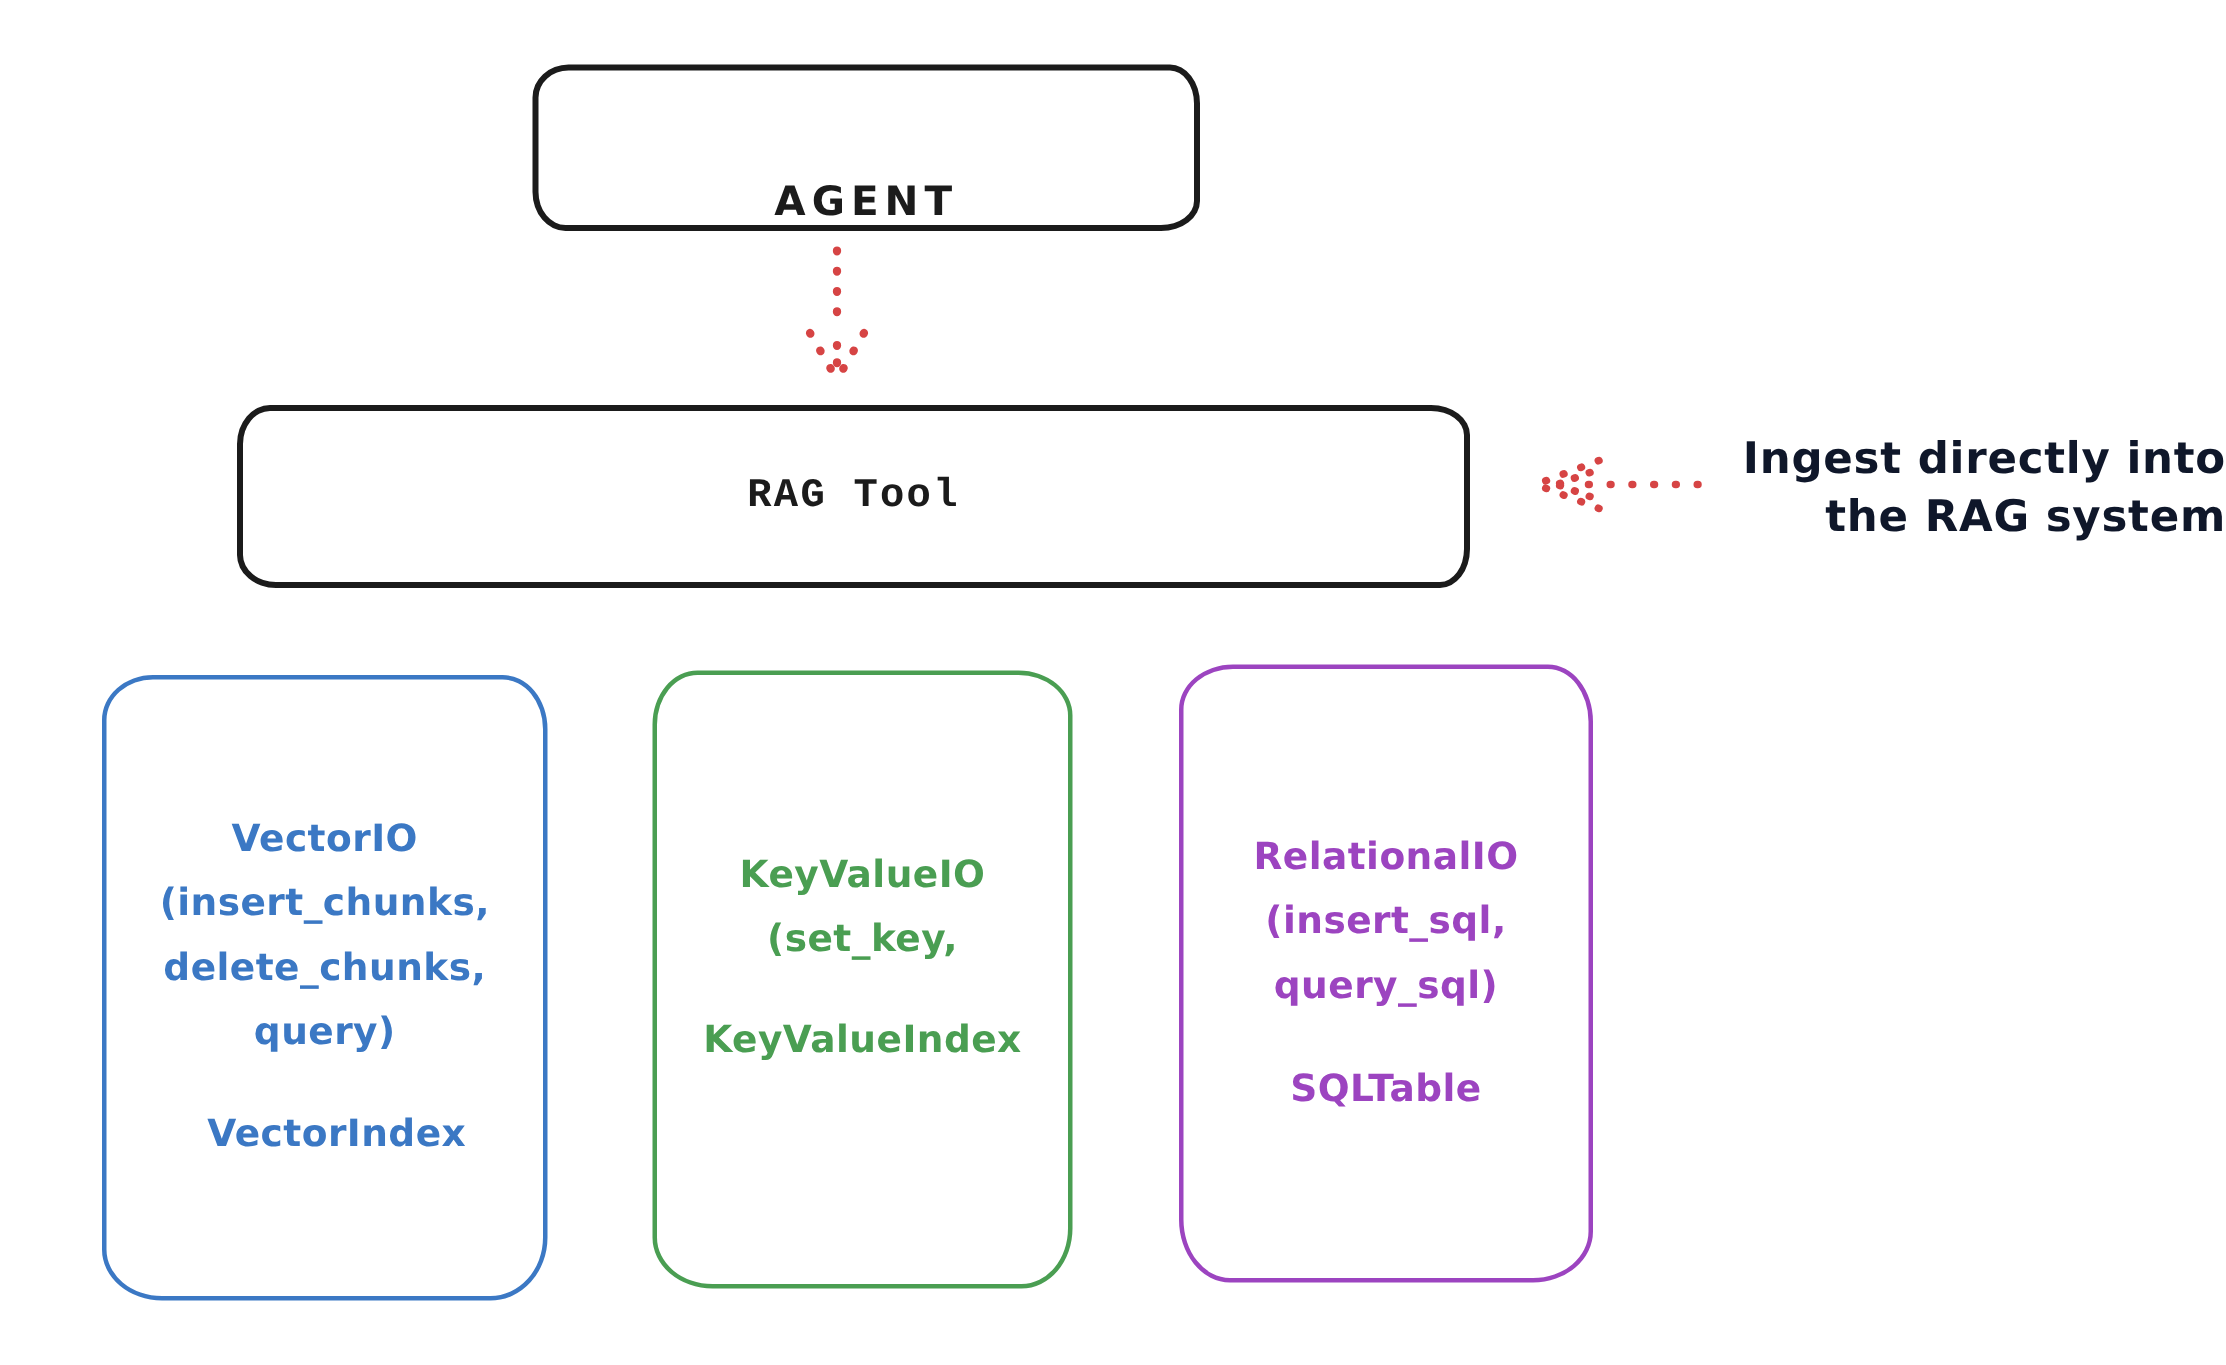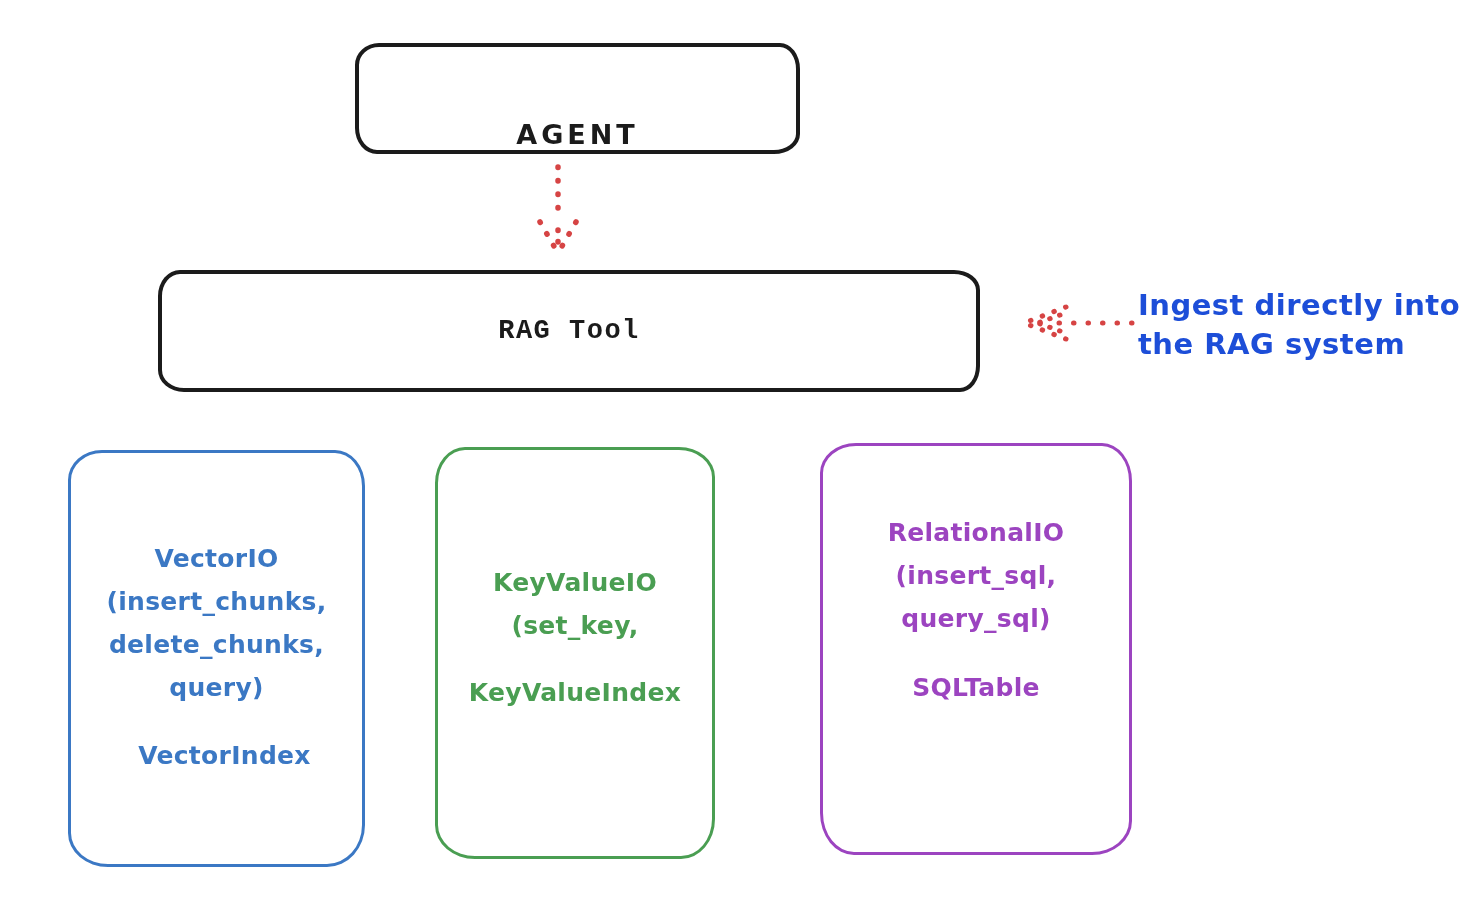--- a/index.html
+++ b/index.html
@@ -57,22 +57,22 @@
   .arrow-left-svg {
     position: absolute;
     left: 1016px; top: 302px;
     width: 122px; height: 42px;
   }
   
   .annotation {
     position: absolute;
     left: 1138px; top: 286px;
     width: 346px;
-    text-align: left;
-    color: #1d4ed8;
+    text-align: right;
+    color: #0f172a;
     font-size: 29px;
     font-weight: bold;
     line-height: 39px;
     letter-spacing: 0.5px;
   }
   
   .card {
     position: absolute;
     border-width: 3.5px;
     border-style: solid;
@@ -95,26 +95,26 @@
   }
   .card-green {
     left: 435px; top: 447px;
     width: 280px; height: 412px;
     border-color: #4a9e52;
     color: #4a9e52;
     border-radius: 30px 36px 34px 40px / 36px 30px 40px 34px;
     padding-top: 111px;
   }
   .card-purple {
-    left: 820px; top: 443px;
-    width: 312px; height: 412px;
+    left: 786px; top: 443px;
+    width: 276px; height: 412px;
     border-color: #9c44c0;
     color: #9c44c0;
     border-radius: 36px 30px 40px 34px / 30px 38px 34px 42px;
-    padding-top: 65px;
+    padding-top: 103px;
   }
   .card-blue .index-line   { margin-top: 25px; padding-left: 16px; }
   .card-green .index-line  { margin-top: 24px; }
   .card-purple .index-line { margin-top: 26px; }
 </style>
 </head>
 <body>
 
 <div class="canvas">
 

